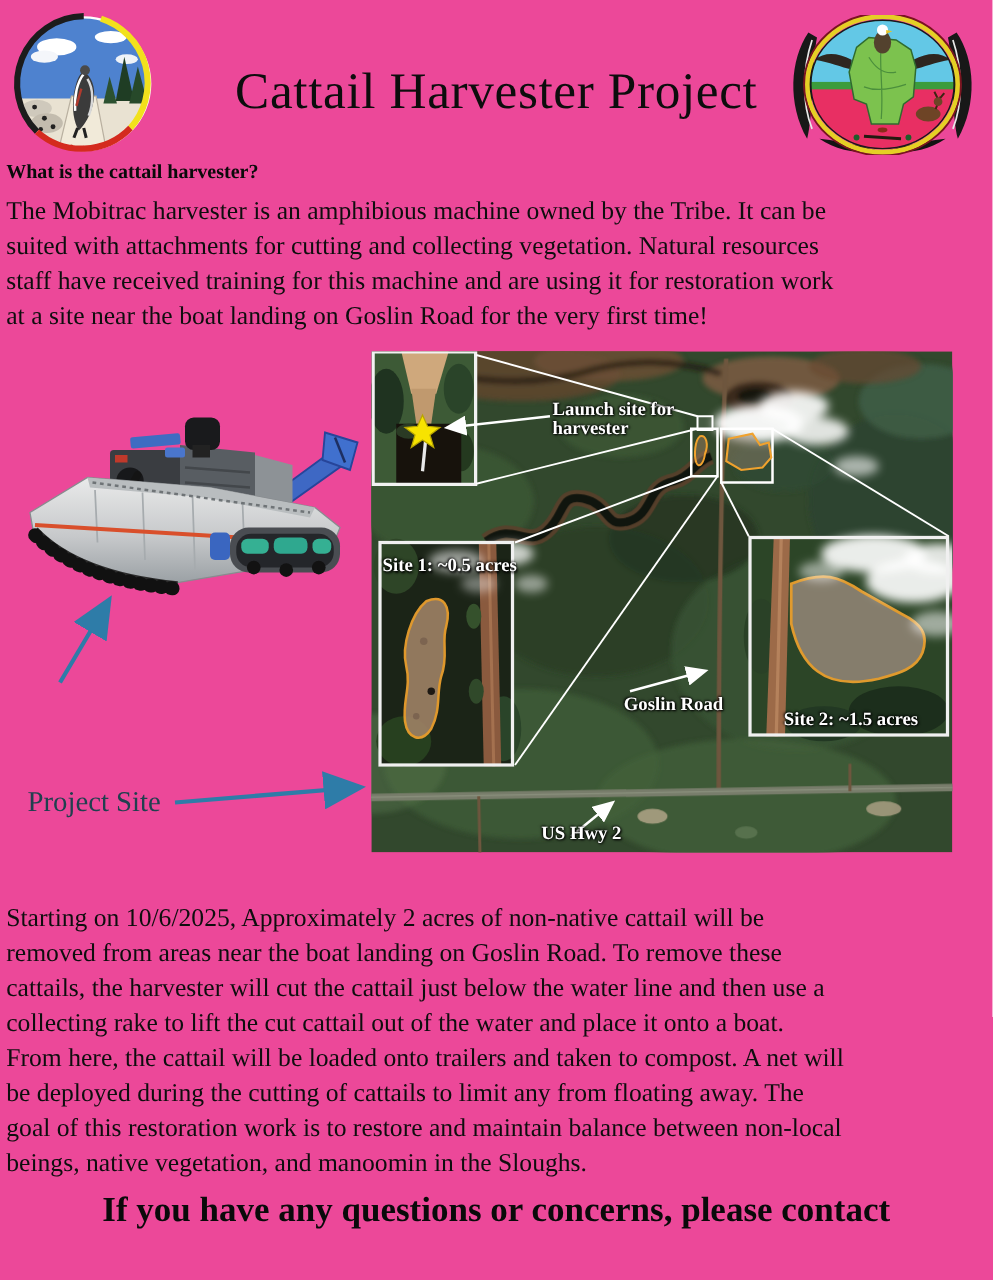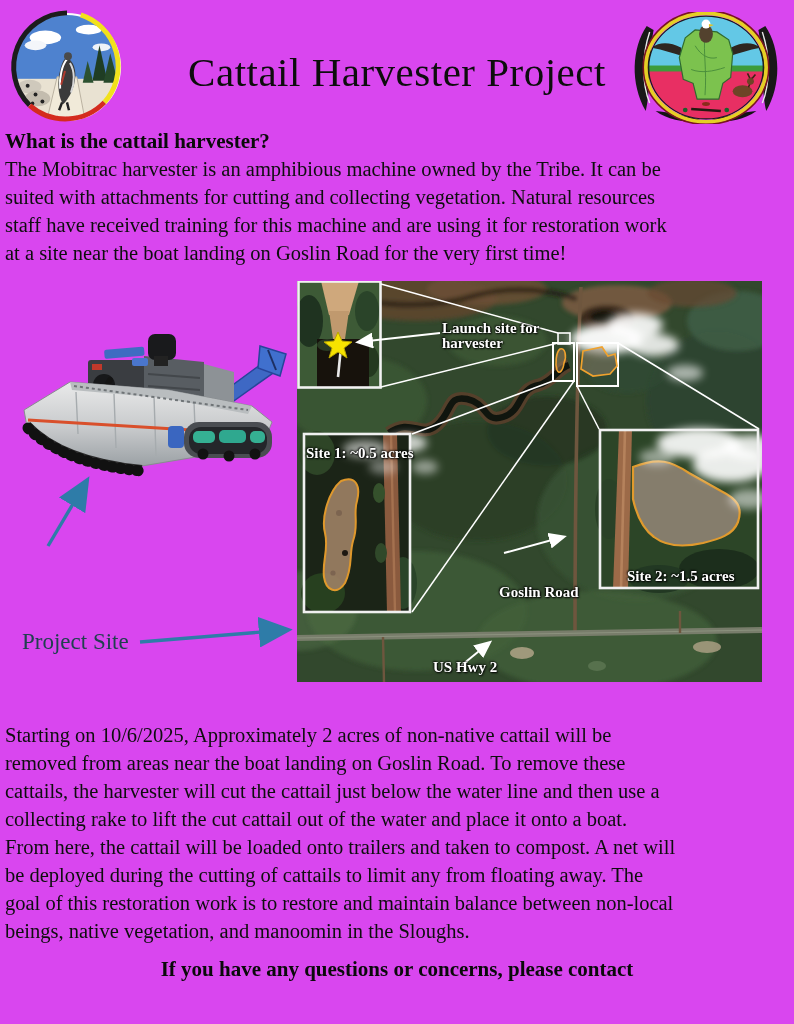--- a/index.html
+++ b/index.html
@@ -1,36 +1,36 @@
 <!DOCTYPE html>
 <html><head>
 <meta charset="utf-8">
 <style>
   html,body{margin:0;padding:0;background:#fff;}
-  .page{position:relative;width:794px;height:1024px;background:#d946ef;overflow:hidden;
+  .page{position:relative;width:794px;height:1024px;background:#ec4899;overflow:hidden;
         font-family:"Liberation Serif",serif;color:#111;}
   .title{position:absolute;left:0;top:48px;width:100%;text-align:center;
          font-size:41px;letter-spacing:.5px;color:#0d0d0d;}
   .logo{position:absolute;}
-  .h-sec{position:absolute;left:5px;font-weight:bold;font-size:21px;color:#0a0a0a;}
+  .h-sec{position:absolute;left:5px;font-weight:bold;font-size:16px;color:#0a0a0a;}
   .para{position:absolute;left:5px;font-size:20.5px;line-height:28px;color:#0e0e0e;
         white-space:pre-line;}
   .cap{position:absolute;color:#1b3a4d;}
   .cap-mobitrac{left:8px;top:551px;font-size:24px;color:#20404f;}
   .cap-site{left:22px;top:629px;font-size:23px;color:#20404f;}
   .mapbox{position:absolute;left:297px;top:281px;width:465px;height:401px;overflow:hidden;}
   .maplabel{position:absolute;color:#fff;font-weight:bold;font-size:15px;line-height:15px;
             white-space:pre-line;text-shadow:0 0 2px #000,1px 1px 2px #000,-1px -1px 2px rgba(0,0,0,.7);}
   .lbl-launch{left:145px;top:40px;width:100px;}
-  .lbl-goslin{left:202px;top:276px;margin-top:28px;}
+  .lbl-goslin{left:202px;top:276px;}
   .lbl-ushwy{left:136px;top:379px;}
   .lbl-site1{left:9px;top:165px;}
   .lbl-site2{left:330px;top:288px;}
   .contact{position:absolute;left:0;top:954px;width:100%;text-align:center;
-           font-weight:bold;font-size:21px;line-height:30px;color:#0a0a0a;}
+           font-weight:bold;font-size:28px;line-height:30px;color:#0a0a0a;}
   .overlay{position:absolute;left:0;top:0;pointer-events:none;}
 </style>
 </head>
 <body>
 
 <div class="page">
 
   <svg class="logo" style="left:8px;top:8px" width="118" height="118" viewBox="0 0 120 120">
     <circle cx="60" cy="60" r="55" fill="#fdfdfb"></circle>
     <clipPath id="lc">

